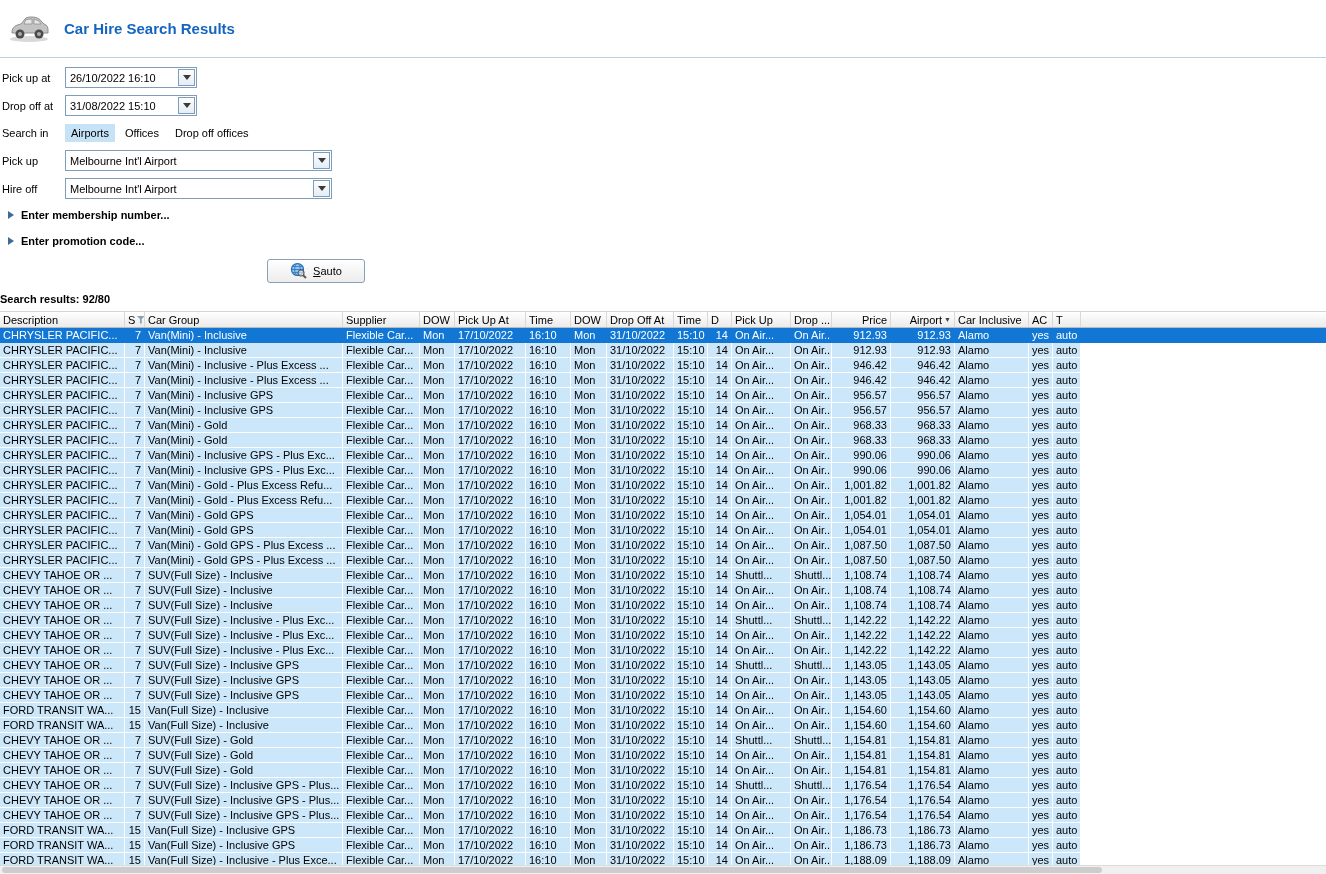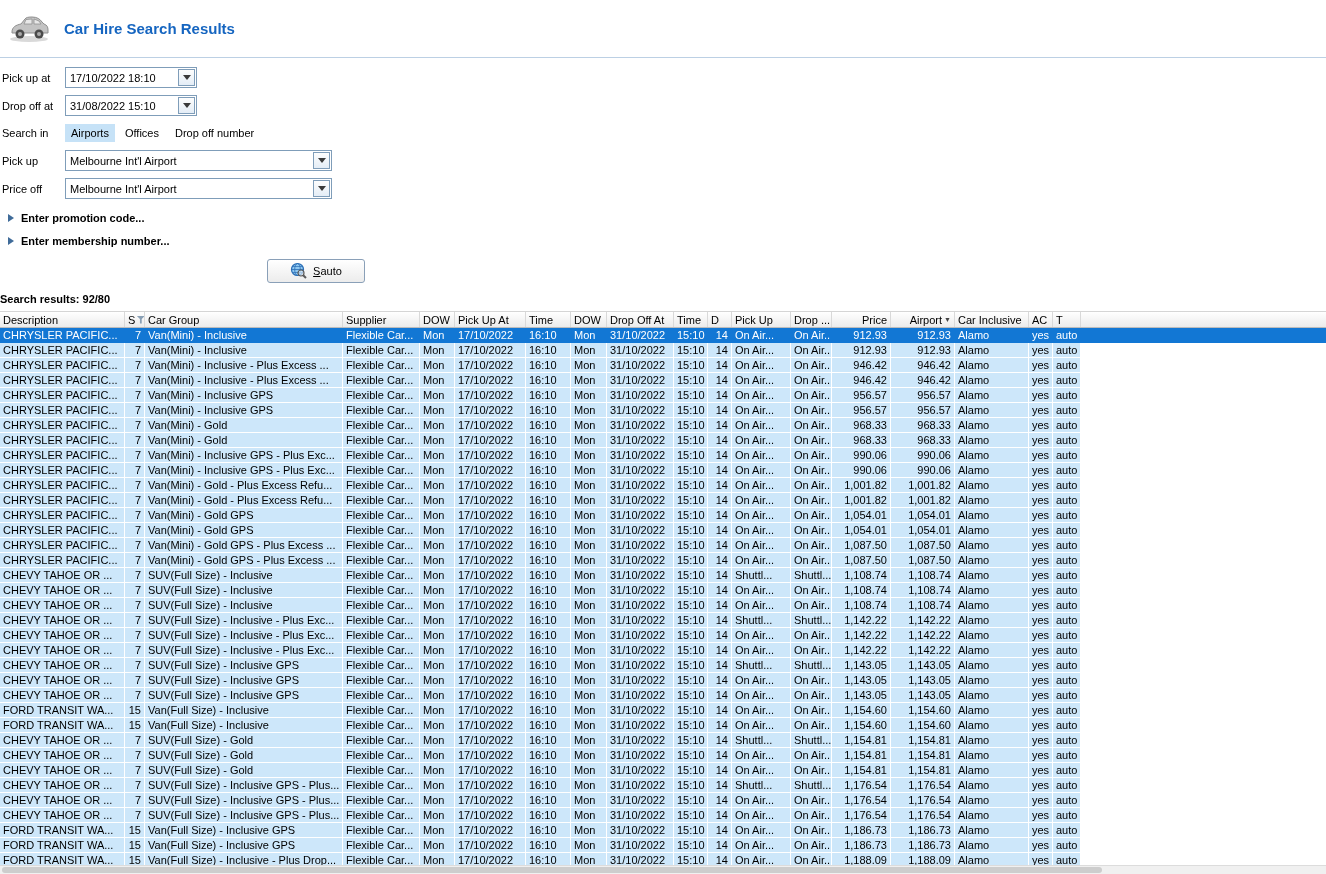--- a/index.html
+++ b/index.html
@@ -69,21 +69,21 @@
     </svg>
   </span>
   <span class="app-title">Car Hire Search Results</span>
 </div>
 
 <div class="form-area">
 
   <div class="form-row">
     <span class="form-label">Pick up at</span>
     <div class="combo date">
-      <span class="combo-value">17/10/2022 18:10</span>
+      <span class="combo-value">26/10/2022 16:10</span>
       <span class="combo-btn">
         <span class="arrow-down"></span>
       </span>
     </div>
   </div>
 
   <div class="form-row">
     <span class="form-label">Drop off at</span>
     <div class="combo date">
       <span class="combo-value">31/08/2022 15:10</span>
@@ -91,52 +91,52 @@
         <span class="arrow-down"></span>
       </span>
     </div>
   </div>
 
   <div class="tabs-row">
     <span class="form-label">Search in</span>
     <div class="tabs">
       <span class="tab selected">Airports</span>
       <span class="tab">Offices</span>
-      <span class="tab">Drop off number</span>
+      <span class="tab">Drop off offices</span>
     </div>
   </div>
 
   <div class="form-row">
     <span class="form-label">Pick up</span>
     <div class="combo airport">
       <span class="combo-value">Melbourne Int'l Airport</span>
       <span class="combo-btn">
         <span class="arrow-down"></span>
       </span>
     </div>
   </div>
 
   <div class="form-row">
-    <span class="form-label">Price off</span>
+    <span class="form-label">Hire off</span>
     <div class="combo airport">
       <span class="combo-value">Melbourne Int'l Airport</span>
       <span class="combo-btn">
         <span class="arrow-down"></span>
       </span>
     </div>
   </div>
 
+  <div class="expander second">
+    <span class="tri-right"></span>
+    <span>Enter membership number...</span>
+  </div>
+
   <div class="expander first">
     <span class="tri-right"></span>
     <span>Enter promotion code...</span>
-  </div>
-
-  <div class="expander second">
-    <span class="tri-right"></span>
-    <span>Enter membership number...</span>
   </div>
 
   <div class="search-btn">
     <span>
       <svg width="17" height="17" viewBox="0 0 17 17">
         <circle cx="7.5" cy="7.5" r="6" fill="#8ec7f0" stroke="#2a6db5" stroke-width="1.2"></circle>
         <ellipse cx="7.5" cy="7.5" rx="2.8" ry="6" fill="none" stroke="#2a6db5" stroke-width="0.8"></ellipse>
         <line x1="1.5" y1="7.5" x2="13.5" y2="7.5" stroke="#2a6db5" stroke-width="0.8"></line>
         <line x1="2.2" y1="4.5" x2="12.8" y2="4.5" stroke="#2a6db5" stroke-width="0.7"></line>
         <line x1="2.2" y1="10.5" x2="12.8" y2="10.5" stroke="#2a6db5" stroke-width="0.7"></line>
@@ -906,21 +906,21 @@
       <div class="cell" style="width: 41px;">On Air...</div>
       <div class="cell" style="width: 59px; text-align: right;">1,186.73</div>
       <div class="cell" style="width: 64px; text-align: right;">1,186.73</div>
       <div class="cell" style="width: 74px;">Alamo</div>
       <div class="cell" style="width: 24px;">yes</div>
       <div class="cell" style="width: 28px;">auto</div>
     </div>
     <div class="grid-row">
       <div class="cell" style="width: 125px;">FORD TRANSIT WA...</div>
       <div class="cell" style="width: 20px; text-align: right;">15</div>
-      <div class="cell" style="width: 198px;">Van(Full Size) - Inclusive - Plus Drop...</div>
+      <div class="cell" style="width: 198px;">Van(Full Size) - Inclusive - Plus Exce...</div>
       <div class="cell" style="width: 77px;">Flexible Car...</div>
       <div class="cell" style="width: 35px;">Mon</div>
       <div class="cell" style="width: 71px;">17/10/2022</div>
       <div class="cell" style="width: 45px;">16:10</div>
       <div class="cell" style="width: 36px;">Mon</div>
       <div class="cell" style="width: 67px;">31/10/2022</div>
       <div class="cell" style="width: 34px;">15:10</div>
       <div class="cell" style="width: 24px; text-align: right;">14</div>
       <div class="cell" style="width: 59px;">On Air...</div>
       <div class="cell" style="width: 41px;">On Air...</div>

